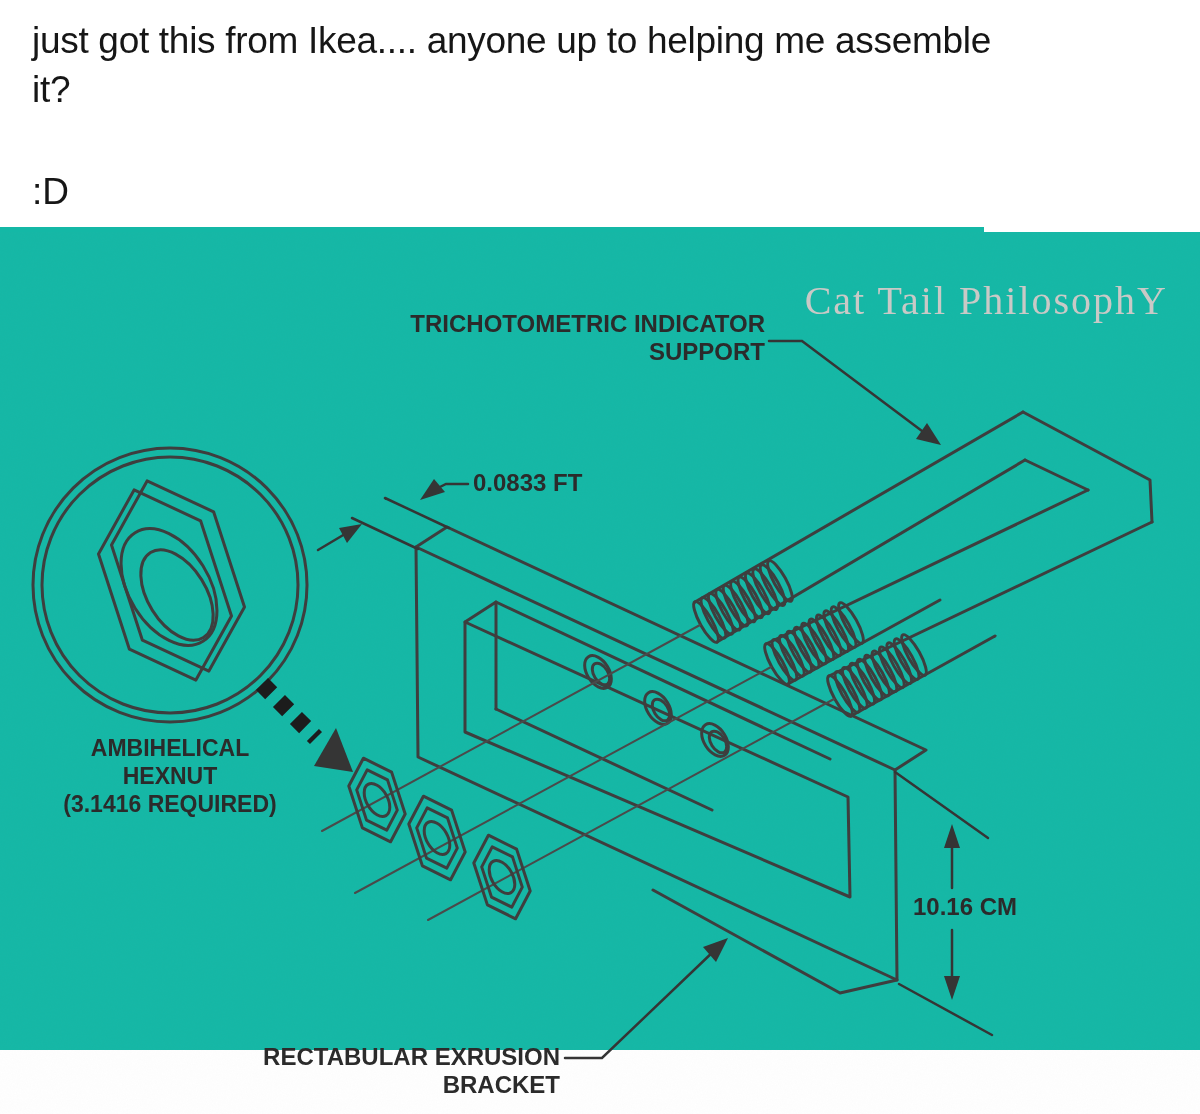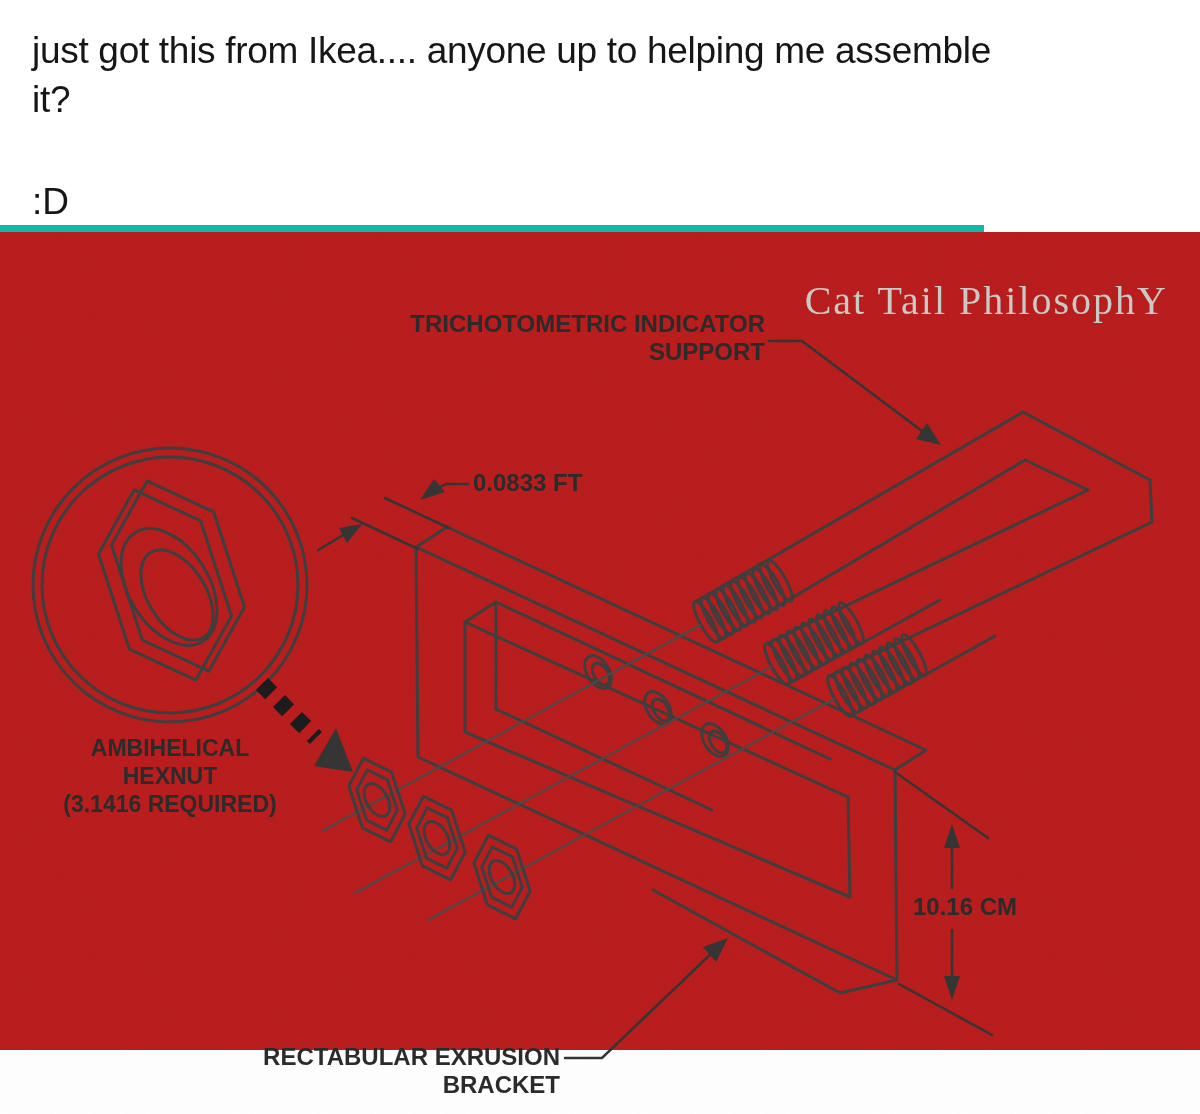--- a/index.html
+++ b/index.html
@@ -6,40 +6,40 @@
   body{
     width:1200px;height:1114px;
     background:#ffffff;
     font-family:"Liberation Sans", sans-serif;
     overflow:hidden;
   }
   .post-header{
     width:984px;height:232px;
     background:#ffffff;
     box-sizing:border-box;
-    padding:26px 30px 0 32px;
-    border-bottom:7px solid #14b8a6;
+    padding:16px 30px 0 32px;
+    border-bottom:5px solid #14b8a6;
   }
   .post-text{
     margin:0;
     width:1000px;
     font-size:37px;
     line-height:49px;
     letter-spacing:-0.3px;
     color:#161616;
   }
   .post-emoticon{
     margin:57px 0 0 0;
     font-size:37px;
     color:#161616;
   }
   .figure-wrap{
     position:relative;
     width:1200px;height:818px;
-    background:#b91c1c;
+    background:#14b8a6;
   }
   .figure-wrap svg{display:block;}
   .lbl{
     font-family:"Liberation Sans", sans-serif;
     font-weight:bold;
     fill:#2b2b2b;
   }
   .lbl24{font-size:24px;}
   .lbl23{font-size:23px;}
   .watermark{

